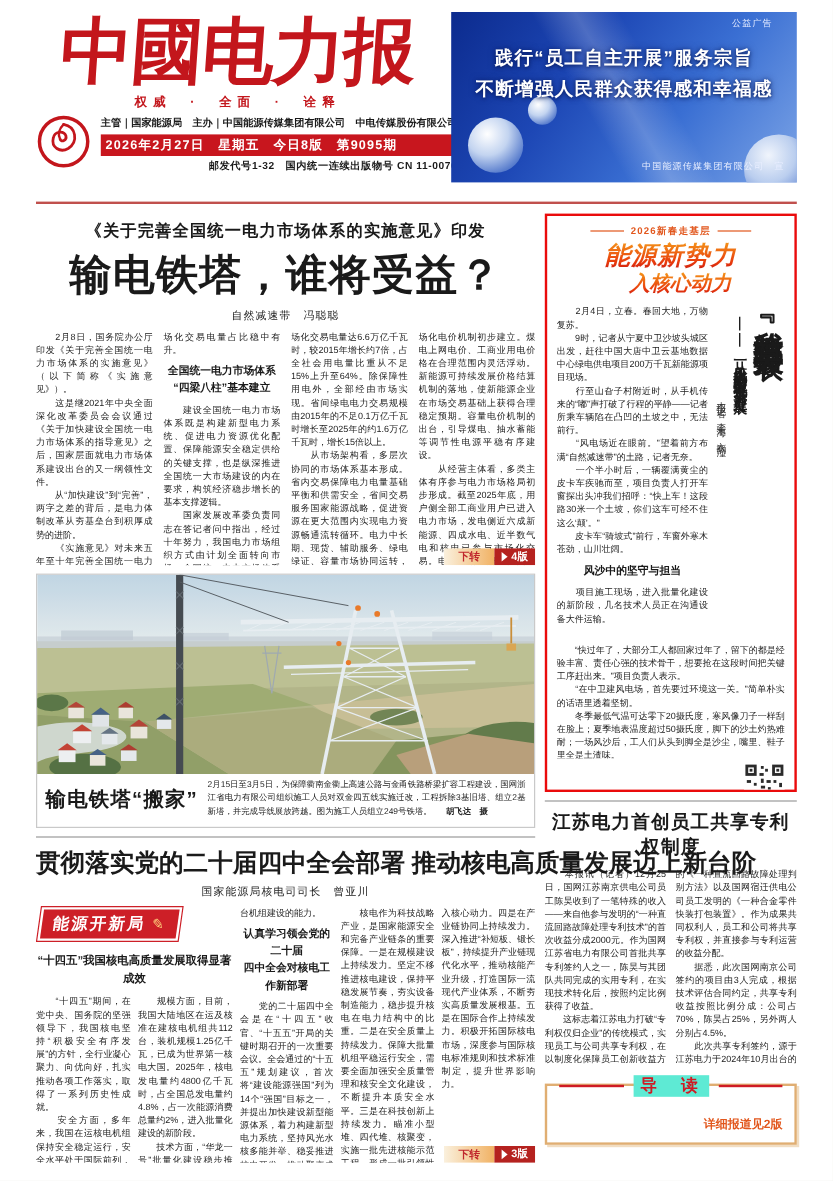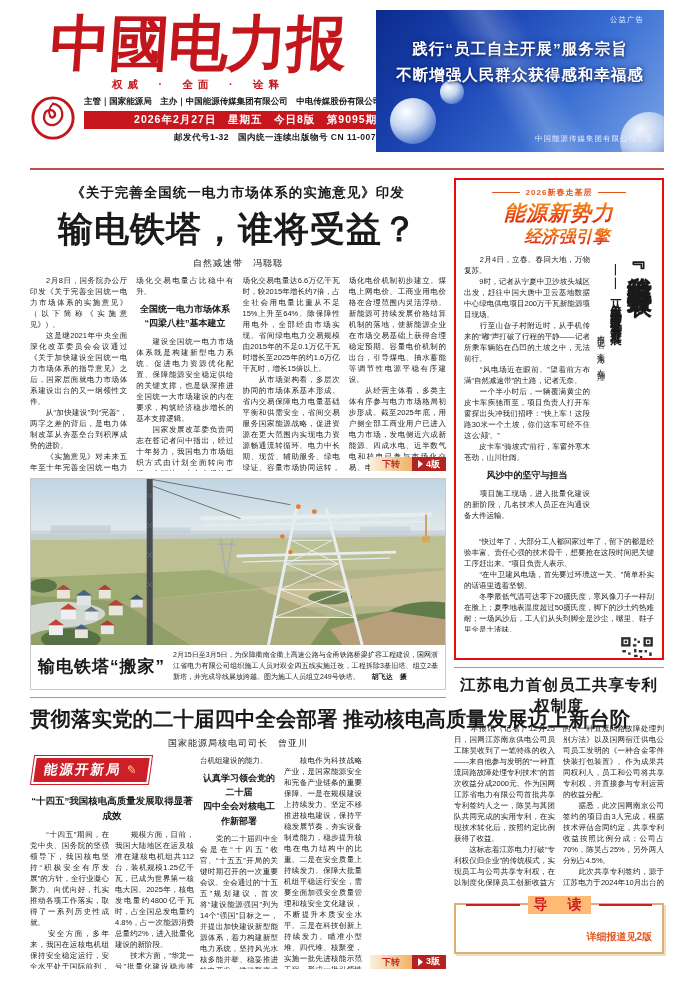--- a/index.html
+++ b/index.html
@@ -11,21 +11,21 @@
   .masthead { display:flex; gap:10px; height:152px; }
   .mast-left { width:336px; }
   .paper-title { font-family:"DejaVu Serif","Liberation Serif",serif; font-weight:900; color:#c3161c;
     font-size:60px; line-height:1.1; text-align:center; letter-spacing:-1px; transform:skewX(-4deg);
     white-space:nowrap; }
   .slogan { color:#c3161c; font-weight:bold; font-size:10.5px; letter-spacing:5px; text-align:center; margin-top:2px; }
   .mast-info { display:flex; align-items:center; gap:8px; margin-top:3px; }
   .phoenix { flex:0 0 auto; }
   .mast-lines { flex:1; }
   .organizer { font-size:8.5px; font-weight:bold; white-space:nowrap; }
-  .date-bar { background:#c8161e; color:#fff; font-weight:bold; font-size:10.5px; text-align:right;
+  .date-bar { background:#c8161e; color:#fff; font-weight:bold; font-size:10.5px; text-align:left;
     padding:2px 4px; margin:3px 0; letter-spacing:1px; }
   .postal { font-size:8.5px; font-weight:bold; text-align:right; letter-spacing:0.5px; }
 
   
   .ad-banner { position:relative; flex:1; height:142px; overflow:hidden;
     background:linear-gradient(125deg,#0c2b8e 0%,#1d47b5 35%,#3a6fd3 65%,#7ca4e6 100%); }
   .ad-tag { position:absolute; top:5px; right:20px; color:#dfe8ff; font-size:7.5px; letter-spacing:1px; }
   .sphere { position:absolute; border-radius:50%;
     background:radial-gradient(circle at 35% 30%, #ffffff 0%, #c3d4f0 40%, #5b7fce 75%, #2c4fa6 100%); }
   .s1 { width:46px; height:46px; left:14px; bottom:8px; }
@@ -106,21 +106,21 @@
   .patent-headline { font-family:"Liberation Serif","DejaVu Serif",serif; font-size:15.5px; font-weight:900;
     text-align:center; letter-spacing:1px; margin:6px 0 6px; }
   .cols2 { display:flex; gap:8px; height:166px; overflow:hidden; }
   .cols2 .col { flex:1; overflow:hidden; }
 
   
   .guide-box { position:relative; border:2px solid #e0ae72; margin-top:14px; padding:16px 10px 8px;
     box-shadow:2px 2px 0 #f1ddc2; background:#fff; }
   .guide-title-row { position:absolute; top:-9px; left:10px; right:10px; display:flex; align-items:center; gap:8px; }
   .g-rule { flex:1; height:2px; background:#cf1b24; }
-  .guide-title { background:#fdba74; color:#cf1b24; font-weight:900; font-size:14px; letter-spacing:3px; padding:0 6px; }
+  .guide-title { background:#5eead4; color:#cf1b24; font-weight:900; font-size:14px; letter-spacing:3px; padding:0 6px; }
   .guide-headline { font-family:"Liberation Serif","DejaVu Serif",serif; font-size:19px; font-weight:900;
     text-align:center; letter-spacing:1px; }
   .guide-more { display:flex; justify-content:flex-end; align-items:center; gap:4px; color:#e2571d;
     font-weight:bold; font-size:10px; margin-top:9px; }
 </style>
 </head>
 <body>
 
 <div class="page">
 
@@ -320,20 +320,21 @@
             </div>
           </div>
           <div class="ncol">
             <div class="body-text">台机组建设的能力。</div>
             <div class="col-subhead">认真学习领会党的二十届
 四中全会对核电工作新部署</div>
             <div class="body-text">　　党的二十届四中全会是在“十四五”收官、“十五五”开局的关键时期召开的一次重要会议。全会通过的“十五五”规划建议，首次将“建设能源强国”列为14个“强国”目标之一，并提出加快建设新型能源体系，着力构建新型电力系统，坚持风光水核多能并举、稳妥推进核电开发、推动聚变成为新的经济增长点等一系列具体要求。这是党中央洞察把握全球能源发展大势的重大决策。</div>
           </div>
           <div class="ncol body-text">　　核电作为科技战略产业，是国家能源安全和完备产业链条的重要保障。一是在规模建设上持续发力。坚定不移推进核电建设，保持平稳发展节奏，夯实设备制造能力，稳步提升核电在电力结构中的比重。二是在安全质量上持续发力。保障大批量机组平稳运行安全，需要全面加强安全质量管理和核安全文化建设，不断提升本质安全水平。三是在科技创新上持续发力。瞄准小型堆、四代堆、核聚变，实施一批先进核能示范工程，形成一批引领性原创成果，为核电高质量发展注</div>
           <div class="ncol">
+            <div class="body-text">入核心动力。四是在产业链协同上持续发力。深入推进“补短板、锻长板”，持续提升产业链现代化水平，推动核能产业升级，打造国际一流现代产业体系，不断夯实高质量发展根基。五是在国际合作上持续发力。积极开拓国际核电市场，深度参与国际核电标准规则和技术标准制定，提升世界影响力。</div>
             <div class="jump">
               <span class="jump-left">下转</span>
               <span class="jump-right">
                 <span class="jump-arrow"></span>
                 <span>3版</span>
               </span>
             </div>
           </div>
         </div>
       </article>
@@ -341,21 +342,21 @@
 
     <aside class="right-zone">
 
       <div class="feature-box">
         <div class="tagline">
           <span class="tag-rule"></span>
           <span>2026新春走基层</span>
           <span class="tag-rule"></span>
         </div>
         <div class="grad-text badge1">能源新势力</div>
-        <div class="grad-text badge2">经济强引擎</div>
+        <div class="grad-text badge2">入核心动力</div>
 
         <div class="feature-body">
           <div class="feature-textcol">
             <div class="body-text">　　2月4日，立春。春回大地，万物复苏。
 　　9时，记者从宁夏中卫沙坡头城区出发，赶往中国大唐中卫云基地数据中心绿电供电项目200万千瓦新能源项目现场。
 　　行至山旮子村附近时，从手机传来的“嘟”声打破了行程的平静——记者所乘车辆陷在凸凹的土坡之中，无法前行。
 　　“风电场近在眼前。”望着前方布满“自然减速带”的土路，记者无奈。
 　　一个半小时后，一辆覆满黄尘的皮卡车疾驰而至，项目负责人打开车窗探出头冲我们招呼：“快上车！这段路30米一个土坡，你们这车可经不住这么‘颠’。”
 　　皮卡车“骑坡式”前行，车窗外寒木苍劲，山川壮阔。</div>
             <div class="feature-subhead">风沙中的坚守与担当</div>

